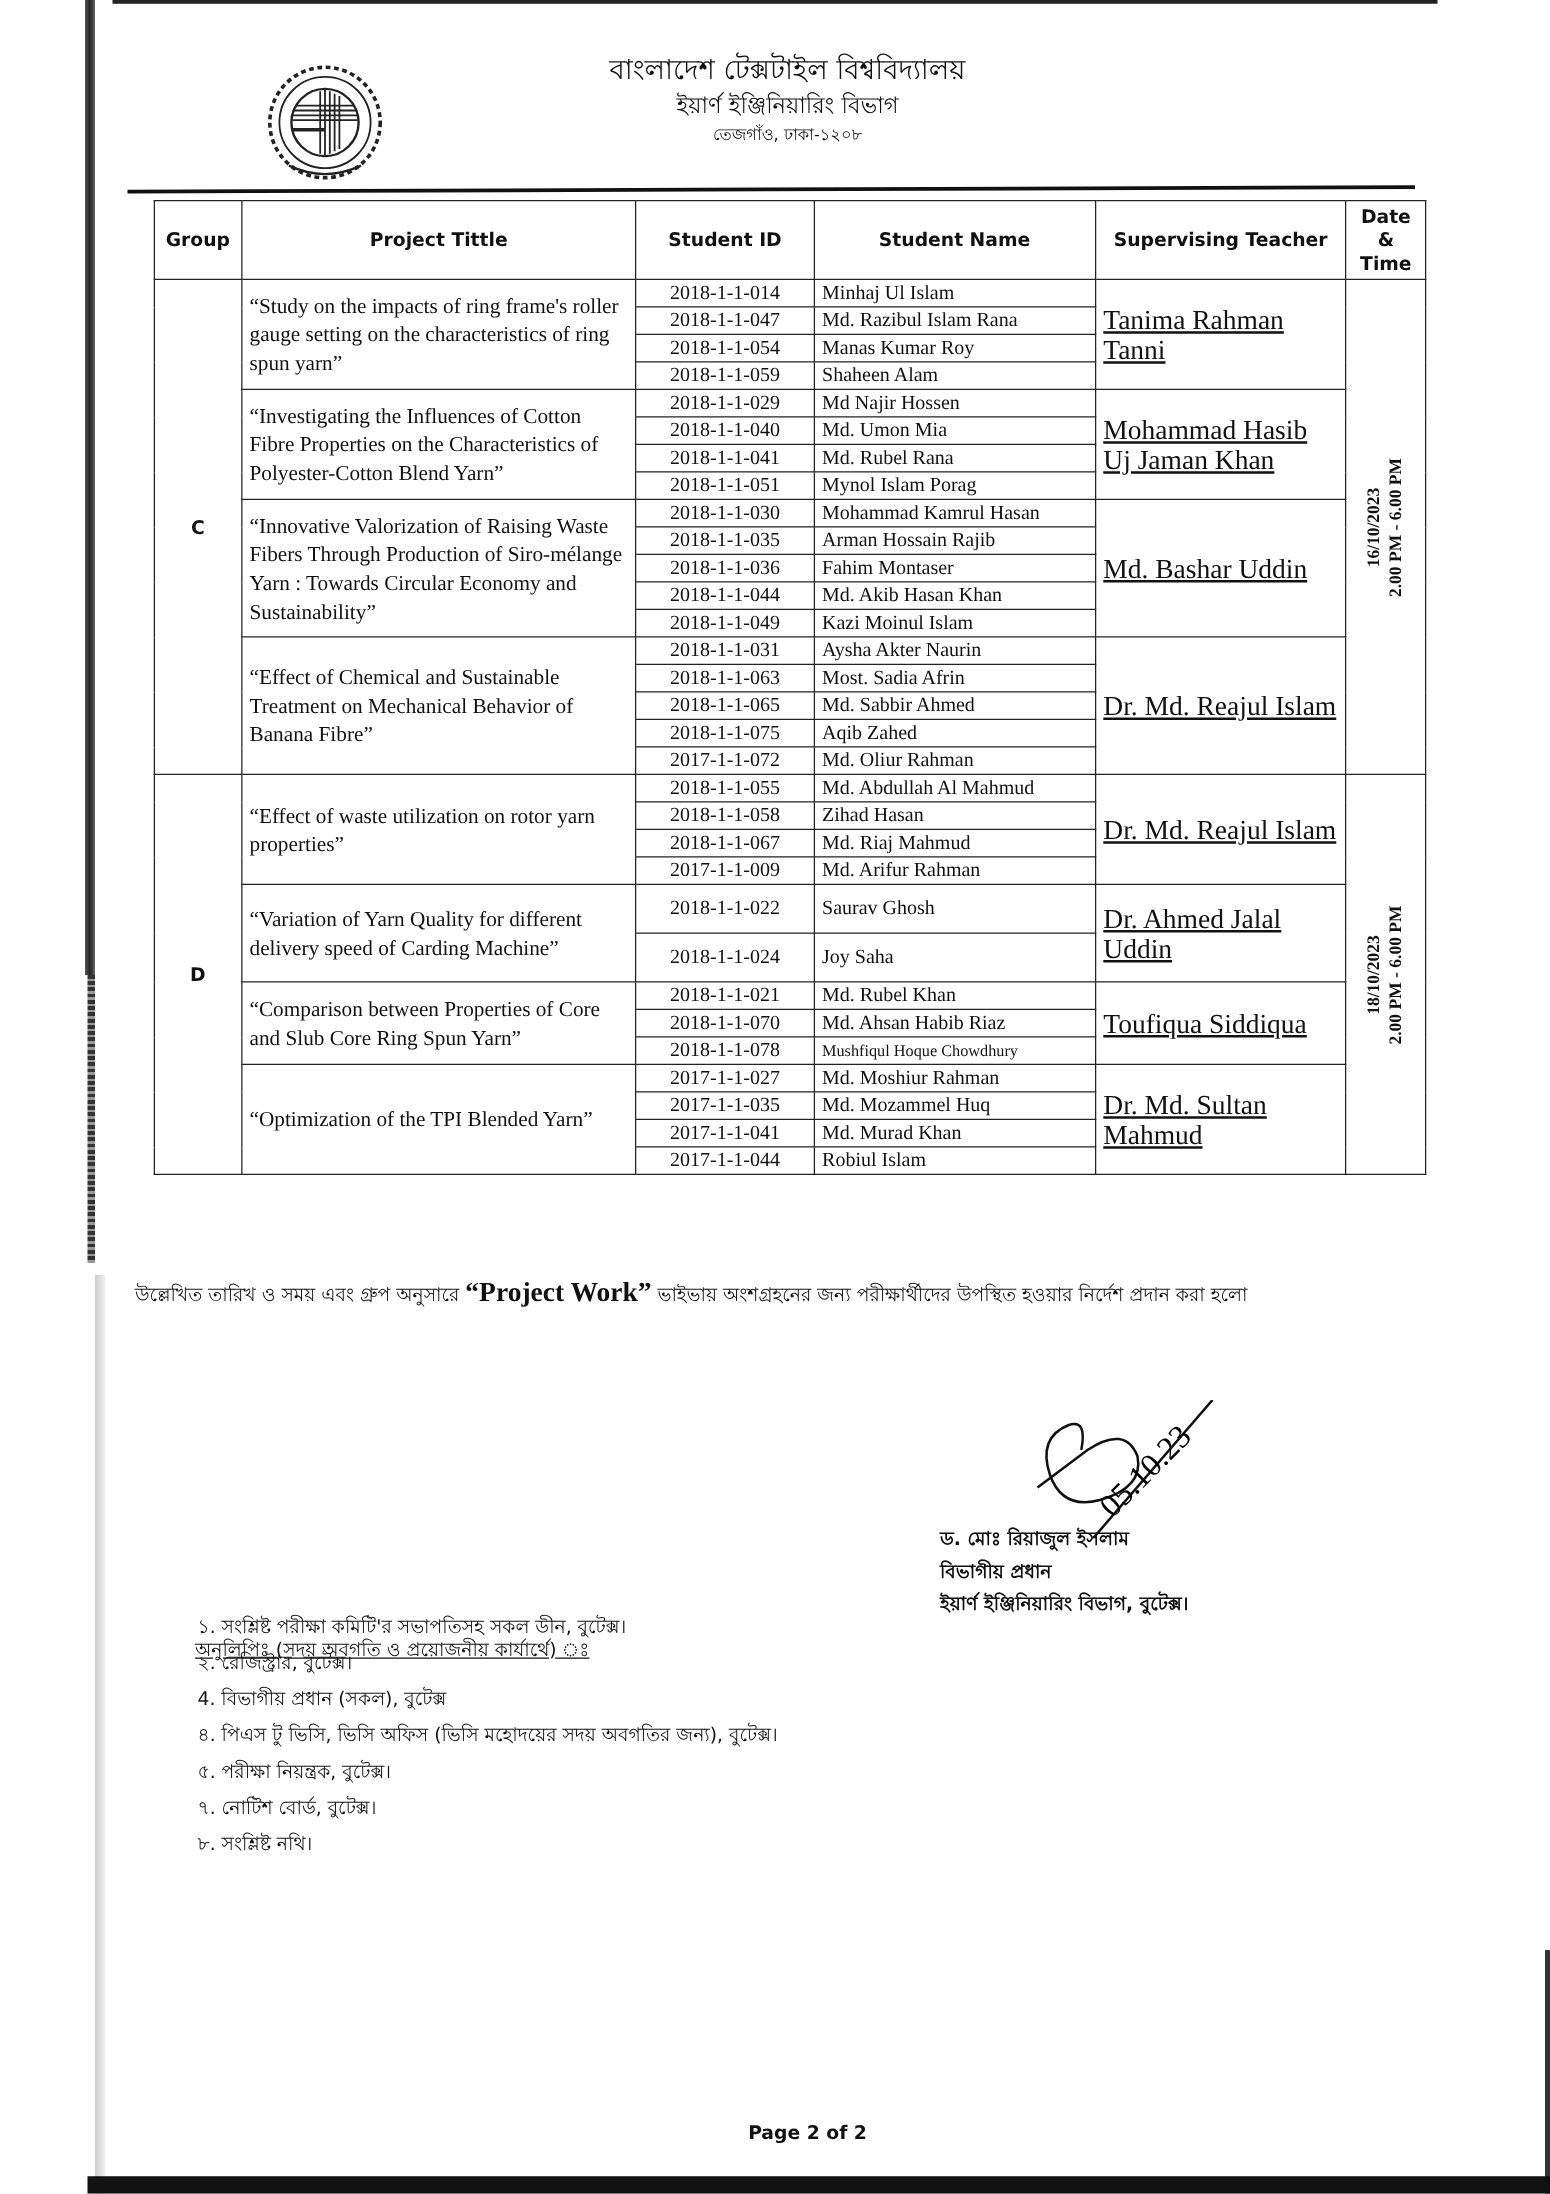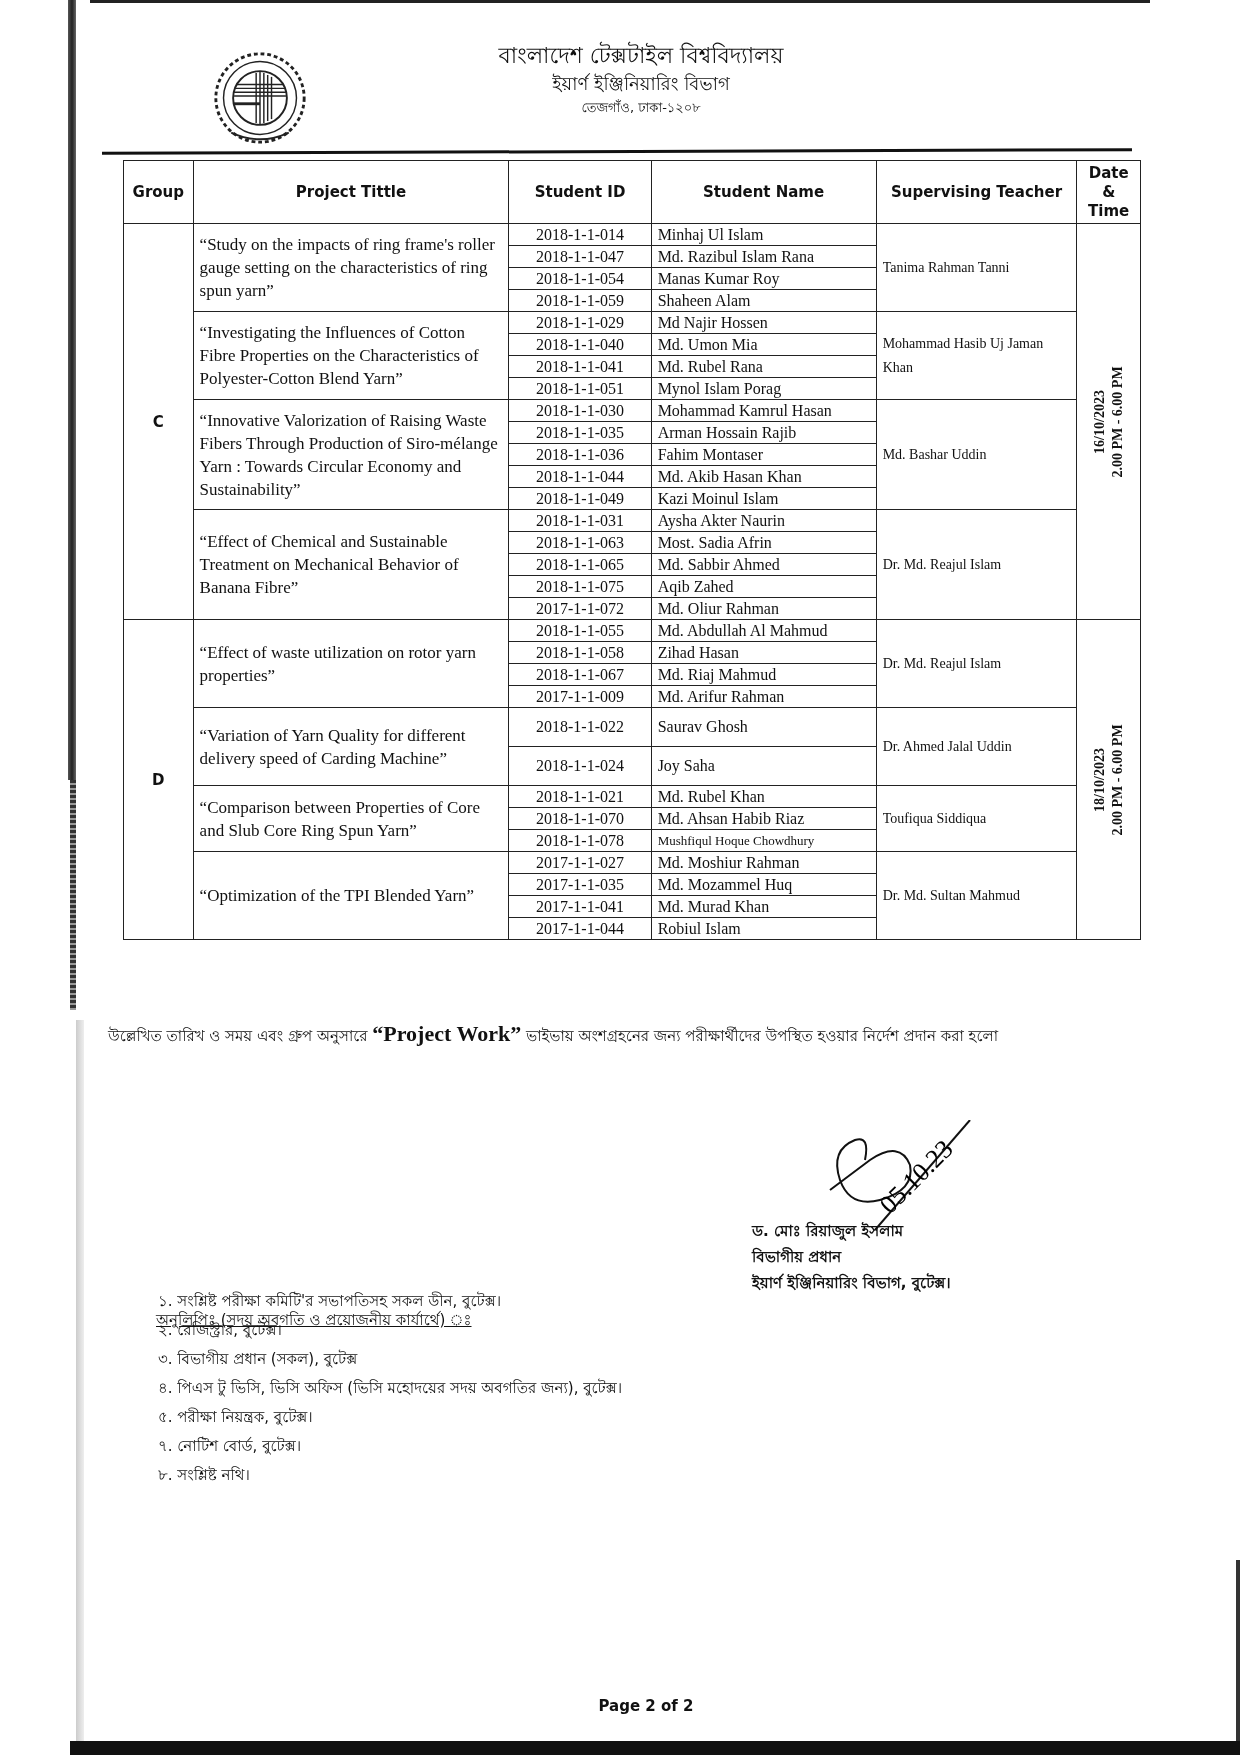--- a/index.html
+++ b/index.html
@@ -8,21 +8,21 @@
   .topline{position:absolute;left:90px;top:0;width:1060px;height:3px;background:#222;}
   .leftbar{position:absolute;left:68px;top:0;width:8px;height:780px;
            background:linear-gradient(90deg,#555,#222,#666);}
   .leftbar2{position:absolute;left:70px;top:780px;width:6px;height:230px;
            background:repeating-linear-gradient(180deg,#333 0 3px,#999 3px 5px);}
   .leftbar3{position:absolute;left:76px;top:1020px;width:8px;height:735px;background:linear-gradient(90deg,#ccc,#eee);}
   .rightbar{position:absolute;right:0;top:1560px;width:4px;height:195px;background:#333;}
   .bottombar{position:absolute;left:70px;bottom:0;width:1170px;height:14px;background:#111;}
 
   .logo{position:absolute;left:212px;top:50px;width:96px;height:96px;}
-  .hdr{position:absolute;left:341px;width:600px;text-align:center;
+  .hdr{position:absolute;left:330px;width:600px;text-align:center;
        font-family:"DejaVu Sans","Liberation Sans",sans-serif;}
   .hdr1{top:38px;font-size:22px;}
   .hdr2{top:70px;font-size:18px;}
   .hdr3{top:98px;font-size:13px;}
   .hrule{position:absolute;left:102px;top:150px;width:1030px;height:3px;background:#111;transform:rotate(-0.2deg);}
 
   table.sched{position:absolute;left:123px;top:160px;width:1018px;border-collapse:collapse;
               font-family:"Liberation Serif",serif;font-size:17px;}
   table.sched td, table.sched th{border:1px solid #222;padding:0 6px;vertical-align:middle;}
   table.sched th{font-family:"DejaVu Sans","Liberation Sans",sans-serif;font-weight:bold;font-size:15px;height:62px;}
@@ -30,21 +30,21 @@
   th.ptitle{width:300px;}
   th.sid{width:128px;margin-top:28px;}
   th.sname{width:210px;}
   th.sup{width:186px;}
   th.dt{width:50px;font-size:14px;line-height:19px;}
   td.grp{text-align:center;font-family:"DejaVu Sans",sans-serif;font-weight:bold;font-size:15px;}
   td.title{font-size:17px;line-height:23px;}
   td.id{text-align:center;font-size:16px;height:21px;white-space:nowrap;}
   td.name{font-size:16px;white-space:nowrap;}
   td.name.small{font-size:13px;}
-  td.sup{font-size:14px;line-height:24px;}
+  td.sup{font-size:22px;line-height:24px;text-decoration:underline;}
   td.dt{padding:0;position:relative;}
   .vert{position:absolute;left:50%;top:50%;transform:translate(-50%,-50%) rotate(-90deg);
         white-space:nowrap;font-weight:bold;font-size:14px;line-height:18px;text-align:center;}
 
   .note{position:absolute;left:108px;top:1020px;width:1000px;font-family:"DejaVu Sans",sans-serif;
         font-size:15px;line-height:28px;}
   .note b{font-family:"Liberation Serif",serif;font-size:22px;}
 
   .signature{position:absolute;left:810px;top:1120px;width:170px;height:110px;}
   .sign-block{position:absolute;left:752px;top:1218px;font-family:"DejaVu Sans",sans-serif;
@@ -272,20 +272,20 @@
 <div class="sign-block">
   <div>ড. মোঃ রিয়াজুল ইসলাম</div>
   <div>বিভাগীয় প্রধান</div>
   <div>ইয়ার্ণ ইঞ্জিনিয়ারিং বিভাগ, বুটেক্স।</div>
 </div>
 
 <div class="cc-title">অনুলিপিঃ (সদয় অবগতি ও প্রয়োজনীয় কার্যার্থে) ঃ</div>
 <ul class="cc-list">
   <li>১. সংশ্লিষ্ট পরীক্ষা কমিটি'র সভাপতিসহ সকল ডীন, বুটেক্স।</li>
   <li>২. রেজিস্ট্রার, বুটেক্স।</li>
-  <li>৩. বিভাগীয় প্রধান (সকল), বুটেক্স</li>
+  <li>4. বিভাগীয় প্রধান (সকল), বুটেক্স</li>
   <li>৪. পিএস টু ভিসি, ভিসি অফিস (ভিসি মহোদয়ের সদয় অবগতির জন্য), বুটেক্স।</li>
   <li>৫. পরীক্ষা নিয়ন্ত্রক, বুটেক্স।</li>
   <li>৭. নোটিশ বোর্ড, বুটেক্স।</li>
   <li>৮. সংশ্লিষ্ট নথি।</li>
 </ul>
 
 <div class="pagefoot">Page 2 of 2</div>
 
 </body></html>

